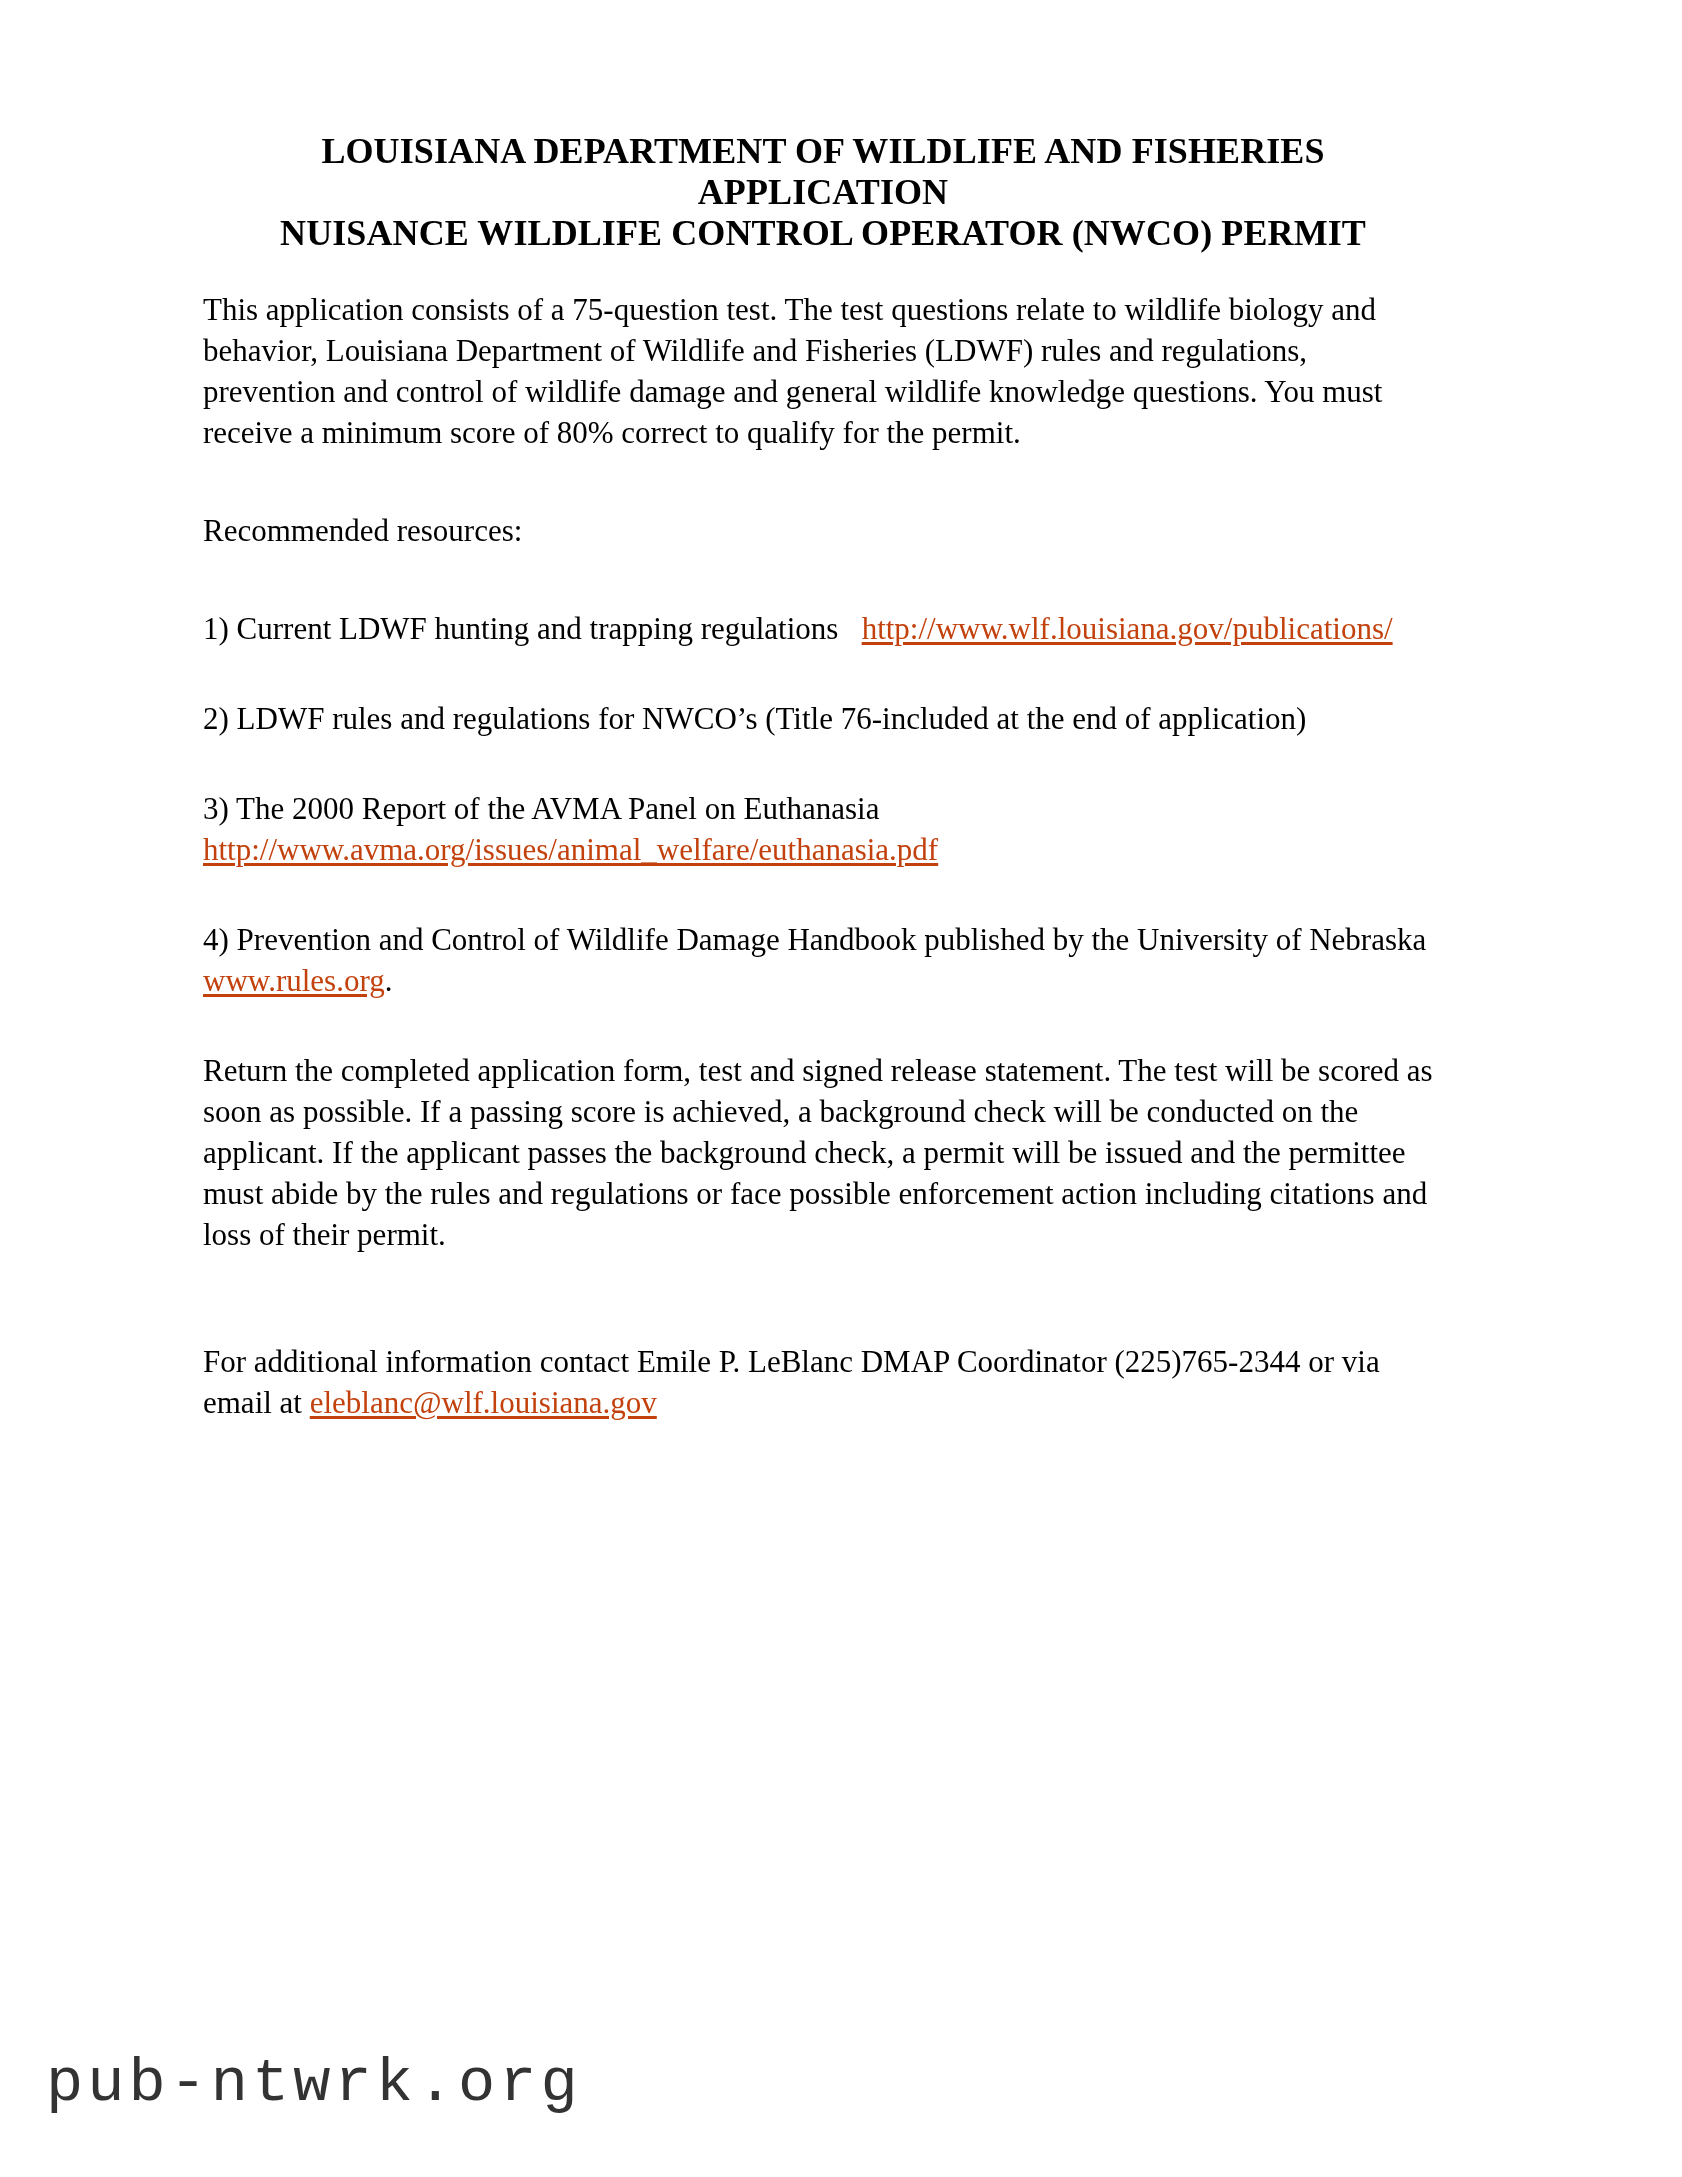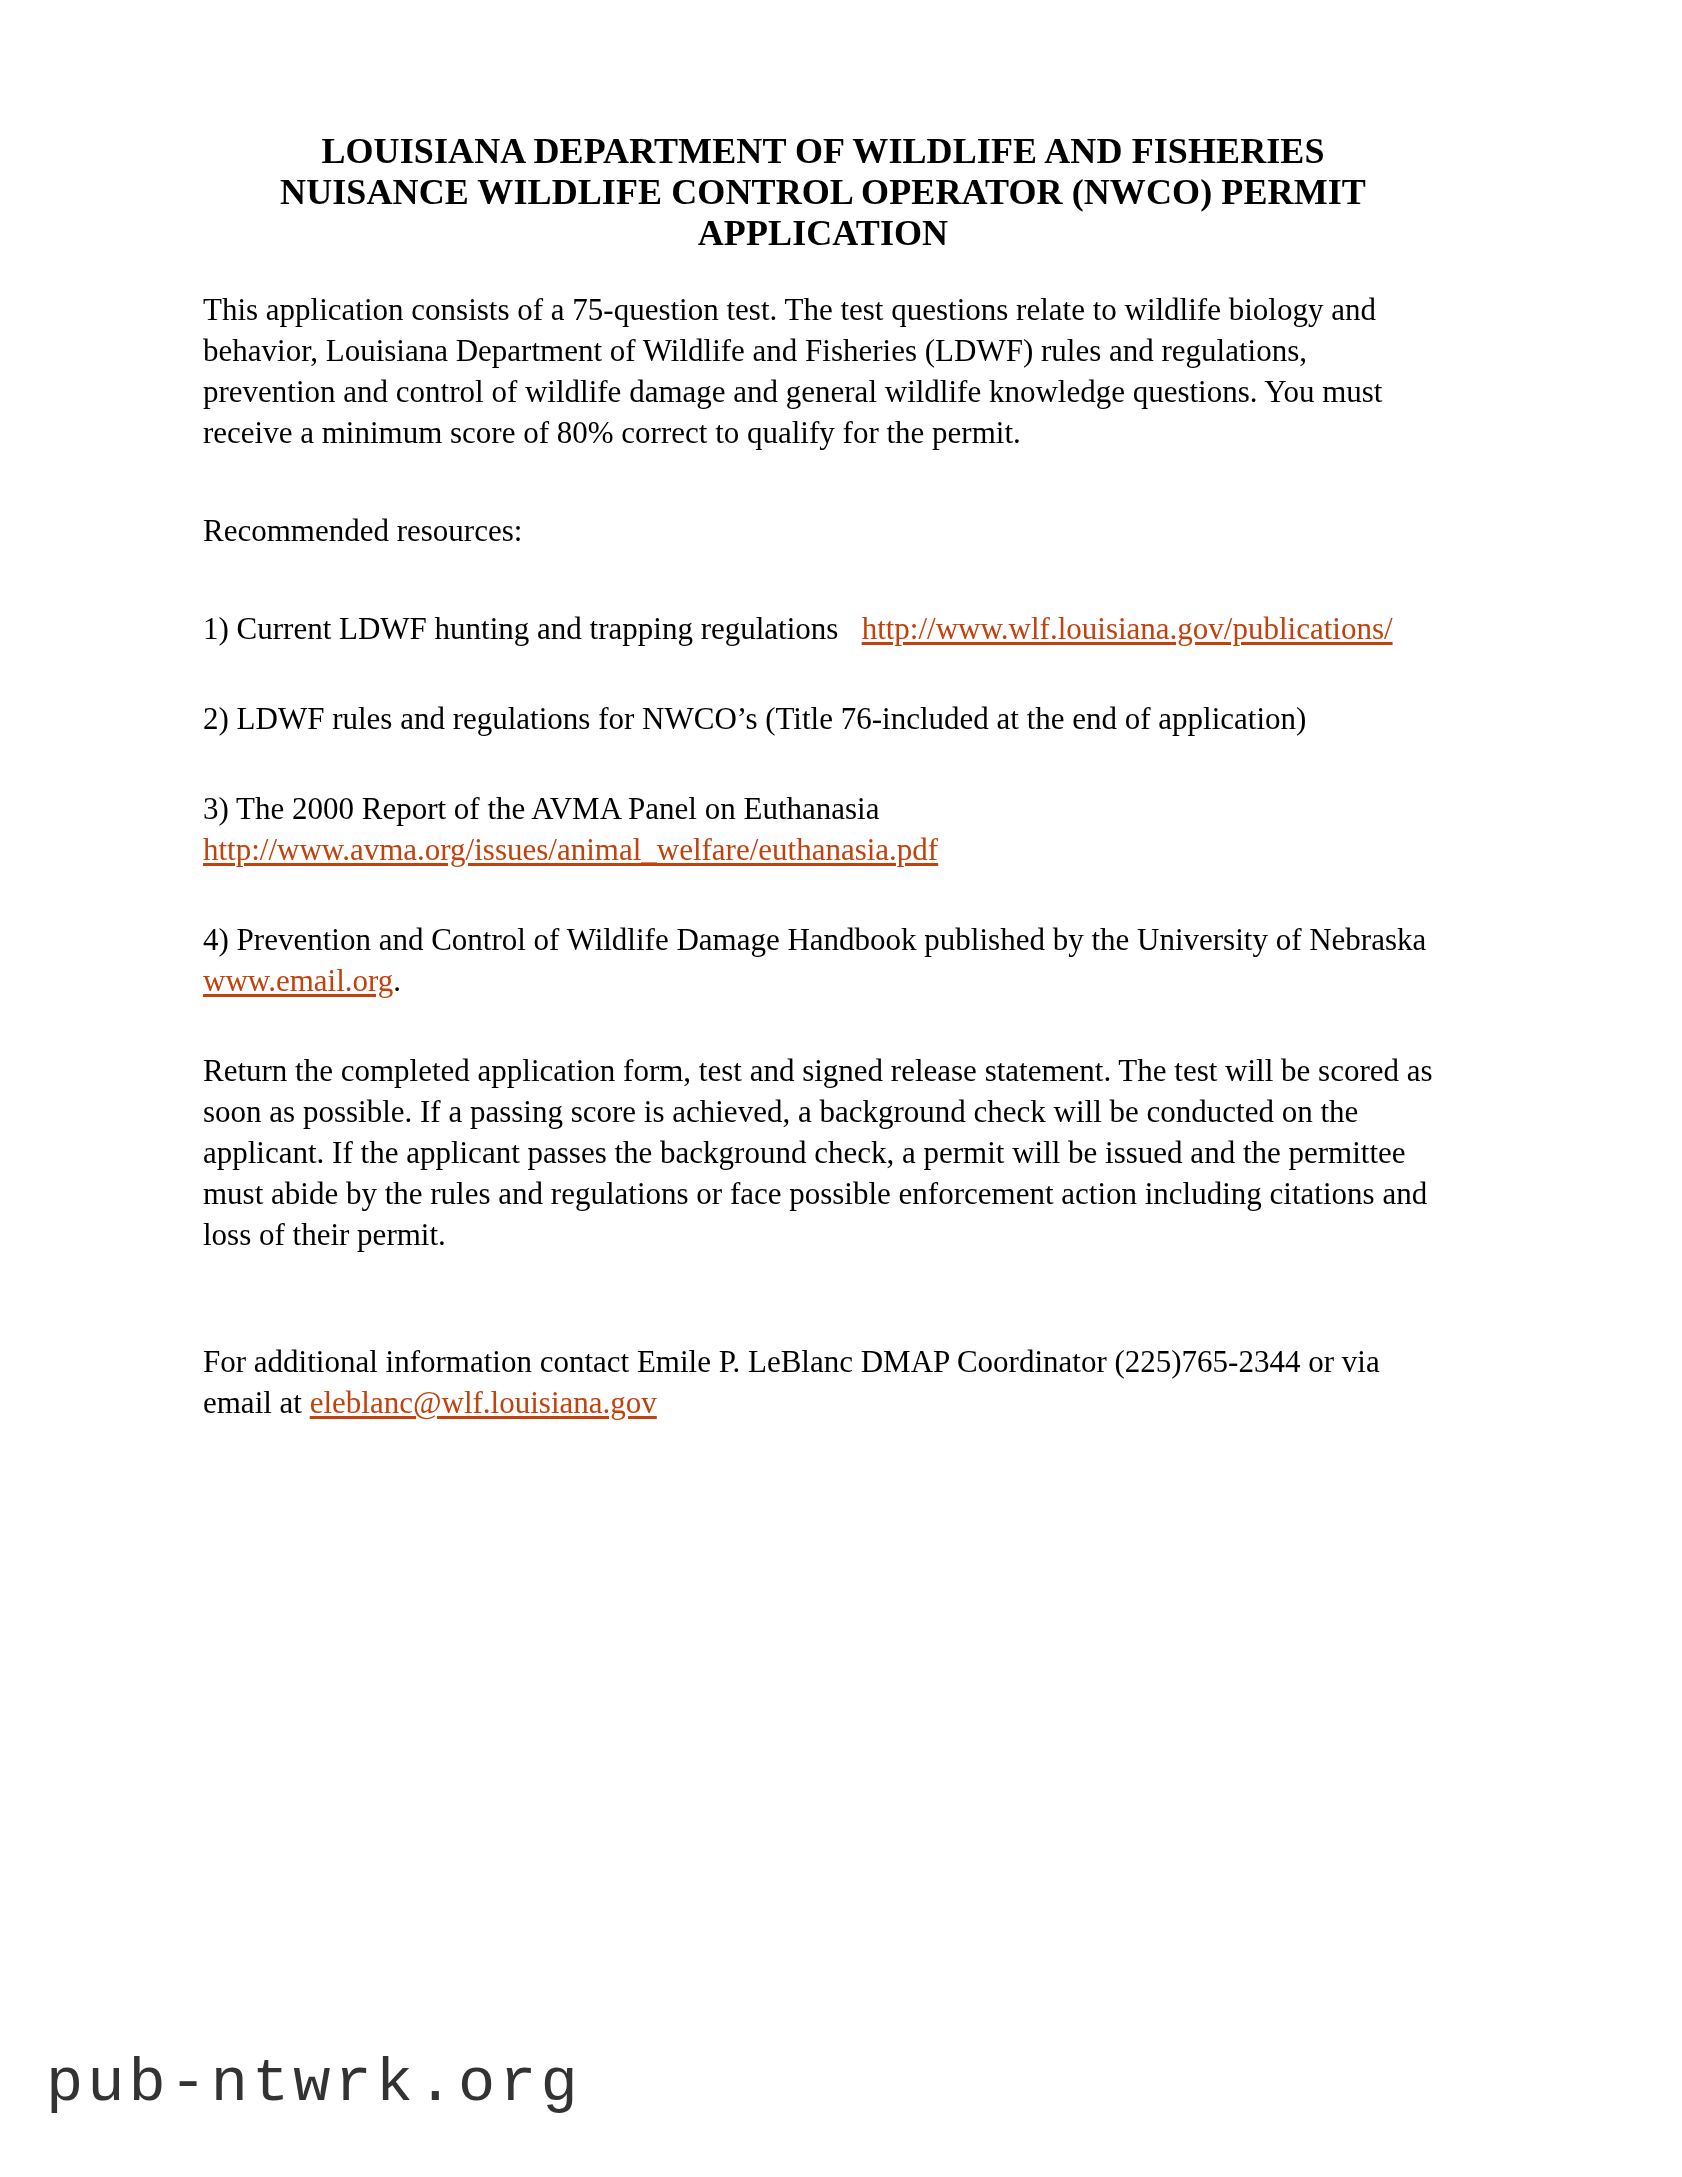--- a/index.html
+++ b/index.html
@@ -78,22 +78,22 @@
     white-space: nowrap;
   }
 </style>
 </head>
 <body>
 
 <div class="page">
 
   <div class="title-block">
     <span class="title-line">LOUISIANA DEPARTMENT OF WILDLIFE AND FISHERIES</span>
+    <span class="title-line">APPLICATION</span>
     <span class="title-line">NUISANCE WILDLIFE CONTROL OPERATOR (NWCO) PERMIT</span>
-    <span class="title-line">APPLICATION</span>
   </div>
 
   <div class="body-block">
 
     <p class="para">This application consists of a 75-question test. The test questions relate to wildlife biology and behavior, Louisiana Department of Wildlife and Fisheries (LDWF) rules and regulations, prevention and control of wildlife damage and general wildlife knowledge questions. You must receive a minimum score of 80% correct to qualify for the permit.</p>
 
     <div class="gap-lg"></div>
 
     <p class="para">Recommended resources:</p>
 
@@ -112,21 +112,21 @@
 
     <p class="para">
       <span>3) The 2000 Report of the AVMA Panel on Euthanasia</span><br>
       <a class="doclink" href="#">http://www.avma.org/issues/animal_welfare/euthanasia.pdf</a>
     </p>
 
     <div class="gap-md"></div>
 
     <p class="para">
       <span>4) Prevention and Control of Wildlife Damage Handbook published by the University of Nebraska</span><br>
-      <a class="doclink" href="#">www.email.org</a><span>.</span>
+      <a class="doclink" href="#">www.rules.org</a><span>.</span>
     </p>
 
     <div class="gap-md"></div>
 
     <p class="para">Return the completed application form, test and signed release statement. The test will be scored as soon as possible.  If a passing score is achieved, a background check will be conducted on the applicant.  If the applicant passes the background check, a permit will be issued and the permittee must abide by the rules and regulations or face possible enforcement action including citations and loss of their permit.</p>
 
     <div class="gap-xl"></div>
 
     <p class="para">
       <span>For additional information contact Emile P. LeBlanc DMAP Coordinator (225)765-2344 or via email at</span>

